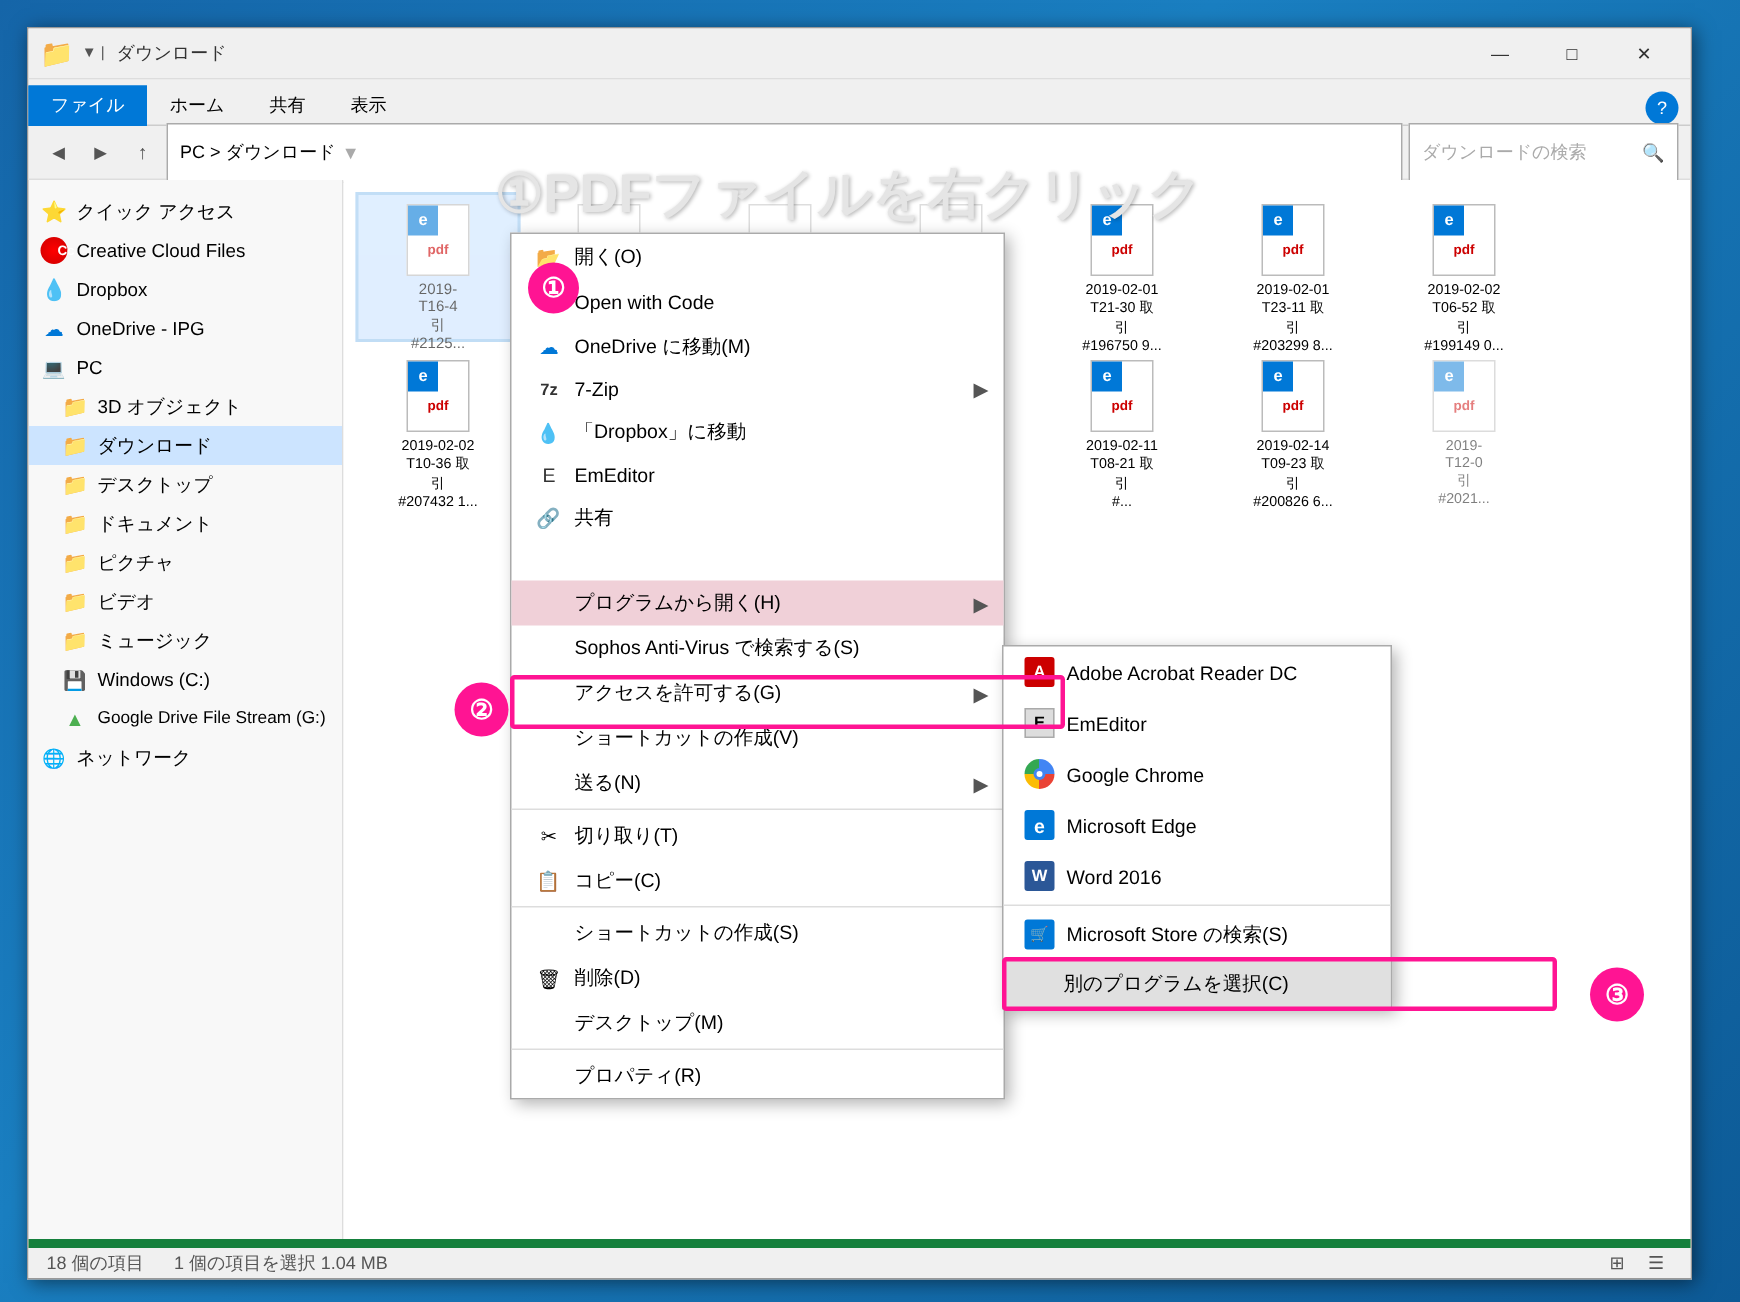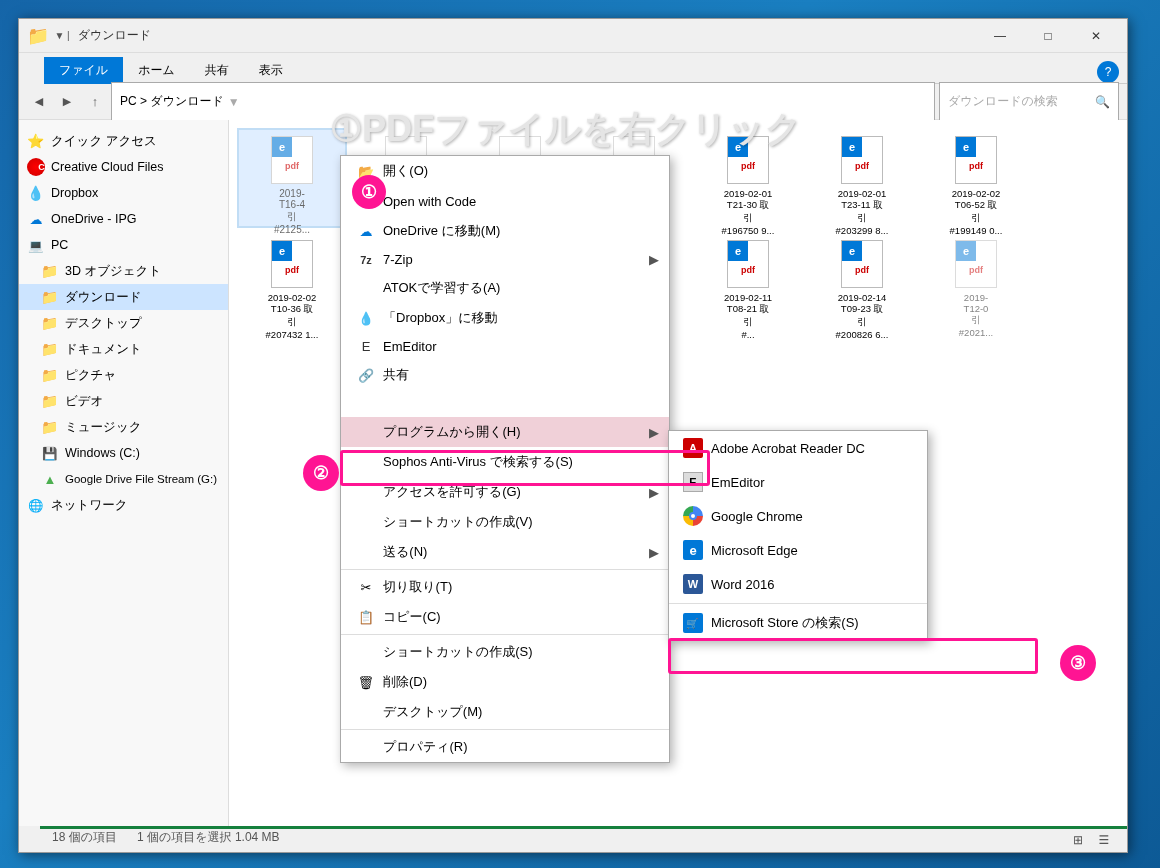--- a/index.html
+++ b/index.html
@@ -67,21 +67,20 @@
       font-size: 12px;
       cursor: pointer;
       color: #333;
     }
 
     
     .ribbon {
       background: #f0f0f0;
       border-bottom: 1px solid #ccc;
       flex-shrink: 0;
-      margin-left: 25px;
     }
     .ribbon-tabs {
       display: flex;
       height: 30px;
       align-items: flex-end;
     }
     .ribbon-tab {
       padding: 4px 14px;
       font-size: 12px;
       cursor: pointer;
@@ -196,29 +195,28 @@
     .file-icon {
       width: 48px; height: 52px;
       position: relative;
       margin-bottom: 4px;
     }
 
     
     .status-bar {
       height: 26px;
       background: #f0f0f0;
-      border-top: 3px solid #15803d;
-      display: flex;
-      align-items: flex-start;
+      border-top: 6px solid #15803d;
+      display: flex;
+      align-items: center;
       padding: 0 12px;
       font-size: 12px;
       color: #555;
       flex-shrink: 0;
       justify-content: space-between;
-      margin-left: 21px;
     }
     .status-right {
       display: flex;
       gap: 4px;
     }
     .view-btn {
       width: 22px; height: 22px;
       display: flex; align-items: center; justify-content: center;
       cursor: pointer;
       font-size: 12px;
@@ -652,24 +650,20 @@
   <div class="cm-item">
     <span class="cm-icon" style="color:#0078d7;">☁</span>
     <span>OneDrive に移動(M)</span>
   </div>
   <div class="cm-item">
     <span class="cm-icon" style="font-size:11px; font-weight:bold; color:#333;">7z</span>
     <span>7-Zip</span>
     <span class="cm-arrow">▶</span>
   </div>
   <div class="cm-item">
-    <span class="cm-icon"></span>
-    <span>ATOKで学習する(A)</span>
-  </div>
-  <div class="cm-item">
     <span class="cm-icon" style="color:#0061ff;">💧</span>
     <span>「Dropbox」に移動</span>
   </div>
   <div class="cm-item">
     <span class="cm-icon" style="color:#333; font-size:13px;">E</span>
     <span>EmEditor</span>
   </div>
   <div class="cm-item">
     <span class="cm-icon">🔗</span>
     <span>共有</span>
@@ -751,17 +745,21 @@
   </div>
   <div class="sm-item">
     <div style="width:20px;height:20px;background:#2b5797;display:flex;align-items:center;justify-content:center;color:white;font-size:11px;font-weight:bold;border-radius:2px;">W</div>
     <span>Word 2016</span>
   </div>
   <div class="sm-separator"></div>
   <div class="sm-item">
     <div style="width:20px;height:20px;background:#0078d7;display:flex;align-items:center;justify-content:center;color:white;font-size:10px;border-radius:2px;">🛒</div>
     <span>Microsoft Store の検索(S)</span>
   </div>
+  <div class="sm-item highlighted" style="background:#e0e0e0;">
+    <span class="cm-icon"></span>
+    <span>別のプログラムを選択(C)</span>
+  </div>
 </div>
 
 <div class="step-circle" style="top: 645px; left: 1060px;">③</div>
 
 <div class="highlight-box" style="top: 638px; left: 668px; width: 370px; height: 36px;"></div>
 
 </body></html>

